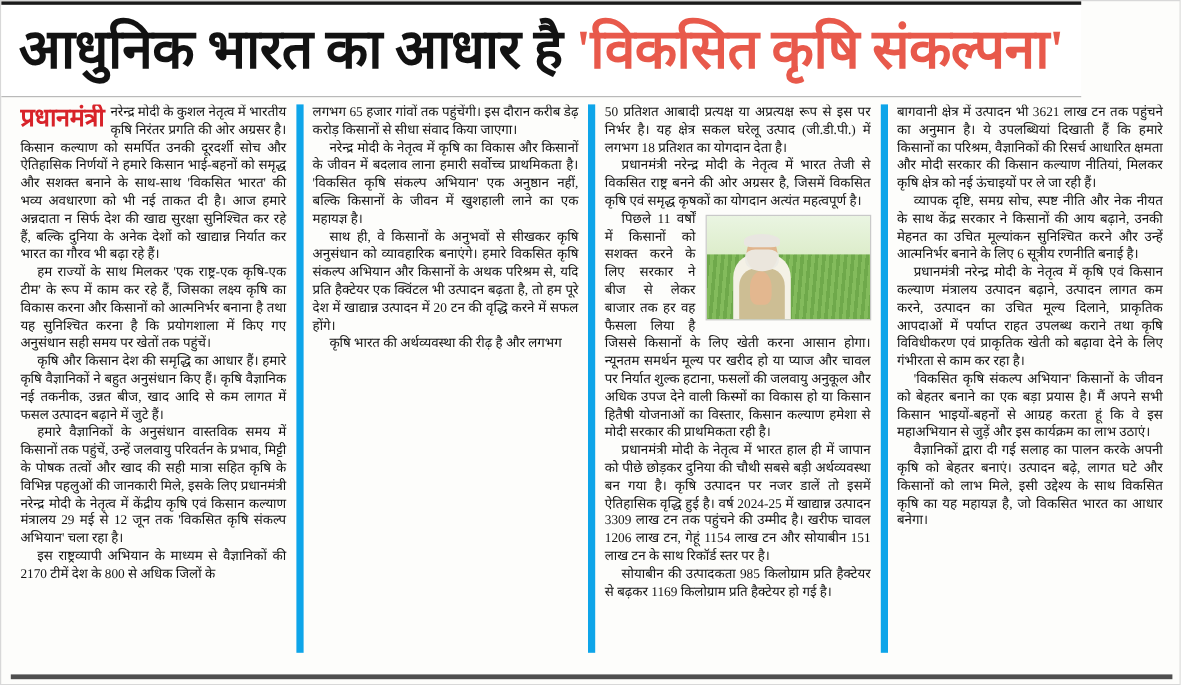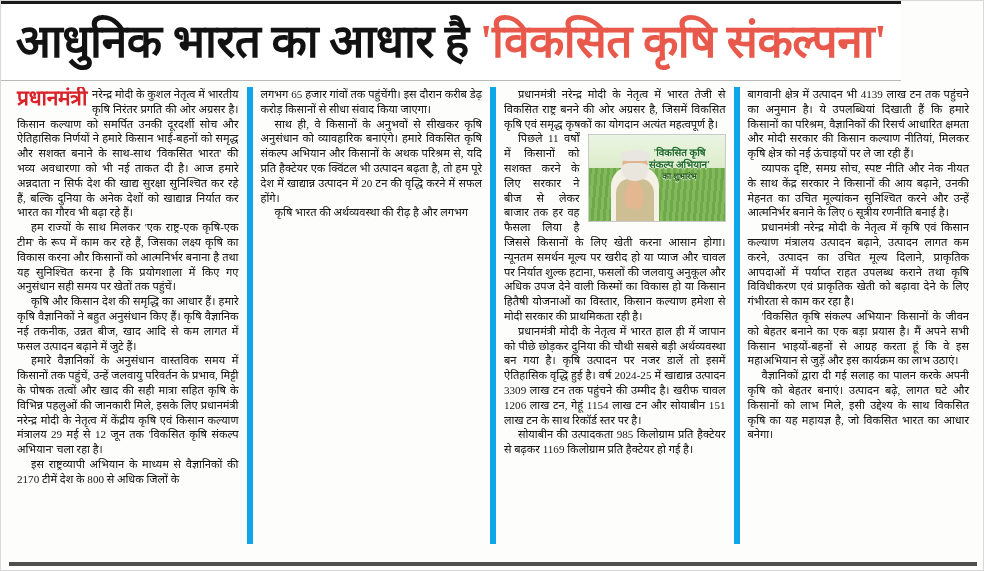--- a/index.html
+++ b/index.html
@@ -305,52 +305,49 @@
     <div class="col">
       <p class="body no-indent"><span class="lead-word">प्रधानमंत्री</span><span>नरेन्द्र मोदी के कुशल नेतृत्व में भारतीय कृषि निरंतर प्रगति की ओर अग्रसर है। किसान कल्याण को समर्पित उनकी दूरदर्शी सोच और ऐतिहासिक निर्णयों ने हमारे किसान भाई-बहनों को समृद्ध और सशक्त बनाने के साथ-साथ 'विकसित भारत' की भव्य अवधारणा को भी नई ताकत दी है। आज हमारे अन्नदाता न सिर्फ देश की खाद्य सुरक्षा सुनिश्चित कर रहे हैं, बल्कि दुनिया के अनेक देशों को खाद्यान्न निर्यात कर भारत का गौरव भी बढ़ा रहे हैं।</span></p>
       <p class="body">हम राज्यों के साथ मिलकर 'एक राष्ट्र-एक कृषि-एक टीम' के रूप में काम कर रहे हैं, जिसका लक्ष्य कृषि का विकास करना और किसानों को आत्मनिर्भर बनाना है तथा यह सुनिश्चित करना है कि प्रयोगशाला में किए गए अनुसंधान सही समय पर खेतों तक पहुंचें।</p>
       <p class="body">कृषि और किसान देश की समृद्धि का आधार हैं। हमारे कृषि वैज्ञानिकों ने बहुत अनुसंधान किए हैं। कृषि वैज्ञानिक नई तकनीक, उन्नत बीज, खाद आदि से कम लागत में फसल उत्पादन बढ़ाने में जुटे हैं।</p>
       <p class="body">हमारे वैज्ञानिकों के अनुसंधान वास्तविक समय में किसानों तक पहुंचें, उन्हें जलवायु परिवर्तन के प्रभाव, मिट्टी के पोषक तत्वों और खाद की सही मात्रा सहित कृषि के विभिन्न पहलुओं की जानकारी मिले, इसके लिए प्रधानमंत्री नरेन्द्र मोदी के नेतृत्व में केंद्रीय कृषि एवं किसान कल्याण मंत्रालय 29 मई से 12 जून तक 'विकसित कृषि संकल्प अभियान' चला रहा है।</p>
       <p class="body">इस राष्ट्रव्यापी अभियान के माध्यम से वैज्ञानिकों की 2170 टीमें देश के 800 से अधिक जिलों के</p>
     </div>
 
     <div class="col">
       <p class="body no-indent">लगभग 65 हजार गांवों तक पहुंचेंगी। इस दौरान करीब डेढ़ करोड़ किसानों से सीधा संवाद किया जाएगा।</p>
+      <p class="body">नरेन्द्र मोदी के नेतृत्व में कृषि का विकास और किसानों के जीवन में बदलाव लाना हमारी सर्वोच्च प्राथमिकता है। 'विकसित कृषि संकल्प अभियान' एक अनुष्ठान नहीं, बल्कि किसानों के जीवन में खुशहाली लाने का एक महायज्ञ है।</p>
 
 
       <p class="body">साथ ही, वे किसानों के अनुभवों से सीखकर कृषि अनुसंधान को व्यावहारिक बनाएंगे। हमारे विकसित कृषि संकल्प अभियान और किसानों के अथक परिश्रम से, यदि प्रति हैक्टेयर एक क्विंटल भी उत्पादन बढ़ता है, तो हम पूरे देश में खाद्यान्न उत्पादन में 20 टन की वृद्धि करने में सफल होंगे।</p>
       <p class="body">कृषि भारत की अर्थव्यवस्था की रीढ़ है और लगभग</p>
     </div>
 
     <div class="col">
+      <p class="body no-indent">50 प्रतिशत आबादी प्रत्यक्ष या अप्रत्यक्ष रूप से इस पर निर्भर है। यह क्षेत्र सकल घरेलू उत्पाद (जी.डी.पी.) में लगभग 18 प्रतिशत का योगदान देता है।</p>
       <p class="body">प्रधानमंत्री नरेन्द्र मोदी के नेतृत्व में भारत तेजी से विकसित राष्ट्र बनने की ओर अग्रसर है, जिसमें विकसित कृषि एवं समृद्ध कृषकों का योगदान अत्यंत महत्वपूर्ण है।</p>
 
       <div class="event-photo">
         <div class="sky"></div>
         <div class="field"></div>
         <div class="pm-body"></div>
         <div class="pm-vest"></div>
         <div class="pm-hands"></div>
         <div class="pm-head"></div>
         <div class="pm-beard"></div>
         <div class="pm-hair"></div>
-        <div class="ep-text">
-          <div class="ep-l1">'विकसित कृषि</div>
-          <div class="ep-l2">संकल्प अभियान'</div>
-          <div class="ep-l3">का शुभारंभ</div>
-        </div>
       </div>
 
       <p class="body">पिछले 11 वर्षों में किसानों को सशक्त करने के लिए सरकार ने बीज से लेकर बाजार तक हर वह फैसला लिया है जिससे किसानों के लिए खेती करना आसान होगा। न्यूनतम समर्थन मूल्य पर खरीद हो या प्याज और चावल पर निर्यात शुल्क हटाना, फसलों की जलवायु अनुकूल और अधिक उपज देने वाली किस्मों का विकास हो या किसान हितैषी योजनाओं का विस्तार, किसान कल्याण हमेशा से मोदी सरकार की प्राथमिकता रही है।</p>
       <p class="body">प्रधानमंत्री मोदी के नेतृत्व में भारत हाल ही में जापान को पीछे छोड़कर दुनिया की चौथी सबसे बड़ी अर्थव्यवस्था बन गया है। कृषि उत्पादन पर नजर डालें तो इसमें ऐतिहासिक वृद्धि हुई है। वर्ष 2024-25 में खाद्यान्न उत्पादन 3309 लाख टन तक पहुंचने की उम्मीद है। खरीफ चावल 1206 लाख टन, गेहूं 1154 लाख टन और सोयाबीन 151 लाख टन के साथ रिकॉर्ड स्तर पर है।</p>
       <p class="body">सोयाबीन की उत्पादकता 985 किलोग्राम प्रति हैक्टेयर से बढ़कर 1169 किलोग्राम प्रति हैक्टेयर हो गई है।</p>
     </div>
 
     <div class="col">
-      <p class="body no-indent">बागवानी क्षेत्र में उत्पादन भी 4139 लाख टन तक पहुंचने का अनुमान है। ये उपलब्धियां दिखाती हैं कि हमारे किसानों का परिश्रम, वैज्ञानिकों की रिसर्च आधारित क्षमता और मोदी सरकार की किसान कल्याण नीतियां, मिलकर कृषि क्षेत्र को नई ऊंचाइयों पर ले जा रही हैं।</p>
+      <p class="body no-indent">बागवानी क्षेत्र में उत्पादन भी 3621 लाख टन तक पहुंचने का अनुमान है। ये उपलब्धियां दिखाती हैं कि हमारे किसानों का परिश्रम, वैज्ञानिकों की रिसर्च आधारित क्षमता और मोदी सरकार की किसान कल्याण नीतियां, मिलकर कृषि क्षेत्र को नई ऊंचाइयों पर ले जा रही हैं।</p>
       <p class="body">व्यापक दृष्टि, समग्र सोच, स्पष्ट नीति और नेक नीयत के साथ केंद्र सरकार ने किसानों की आय बढ़ाने, उनकी मेहनत का उचित मूल्यांकन सुनिश्चित करने और उन्हें आत्मनिर्भर बनाने के लिए 6 सूत्रीय रणनीति बनाई है।</p>
       <p class="body">प्रधानमंत्री नरेन्द्र मोदी के नेतृत्व में कृषि एवं किसान कल्याण मंत्रालय उत्पादन बढ़ाने, उत्पादन लागत कम करने, उत्पादन का उचित मूल्य दिलाने, प्राकृतिक आपदाओं में पर्याप्त राहत उपलब्ध कराने तथा कृषि विविधीकरण एवं प्राकृतिक खेती को बढ़ावा देने के लिए गंभीरता से काम कर रहा है।</p>
       <p class="body">'विकसित कृषि संकल्प अभियान' किसानों के जीवन को बेहतर बनाने का एक बड़ा प्रयास है। मैं अपने सभी किसान भाइयों-बहनों से आग्रह करता हूं कि वे इस महाअभियान से जुड़ें और इस कार्यक्रम का लाभ उठाएं।</p>
       <p class="body">वैज्ञानिकों द्वारा दी गई सलाह का पालन करके अपनी कृषि को बेहतर बनाएं। उत्पादन बढ़े, लागत घटे और किसानों को लाभ मिले, इसी उद्देश्य के साथ विकसित कृषि का यह महायज्ञ है, जो विकसित भारत का आधार बनेगा।</p>
     </div>
 
   </div>
 
   <div class="footer-rule"></div>
 </div>

